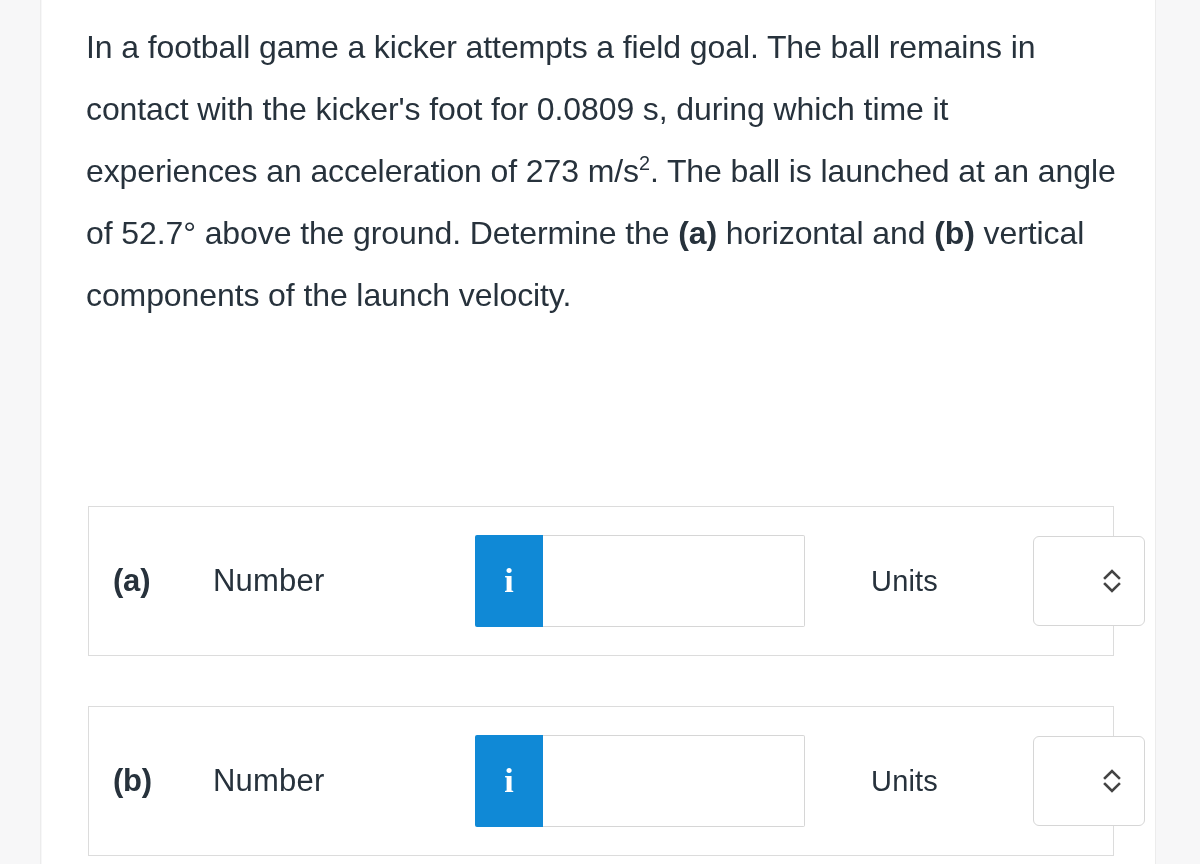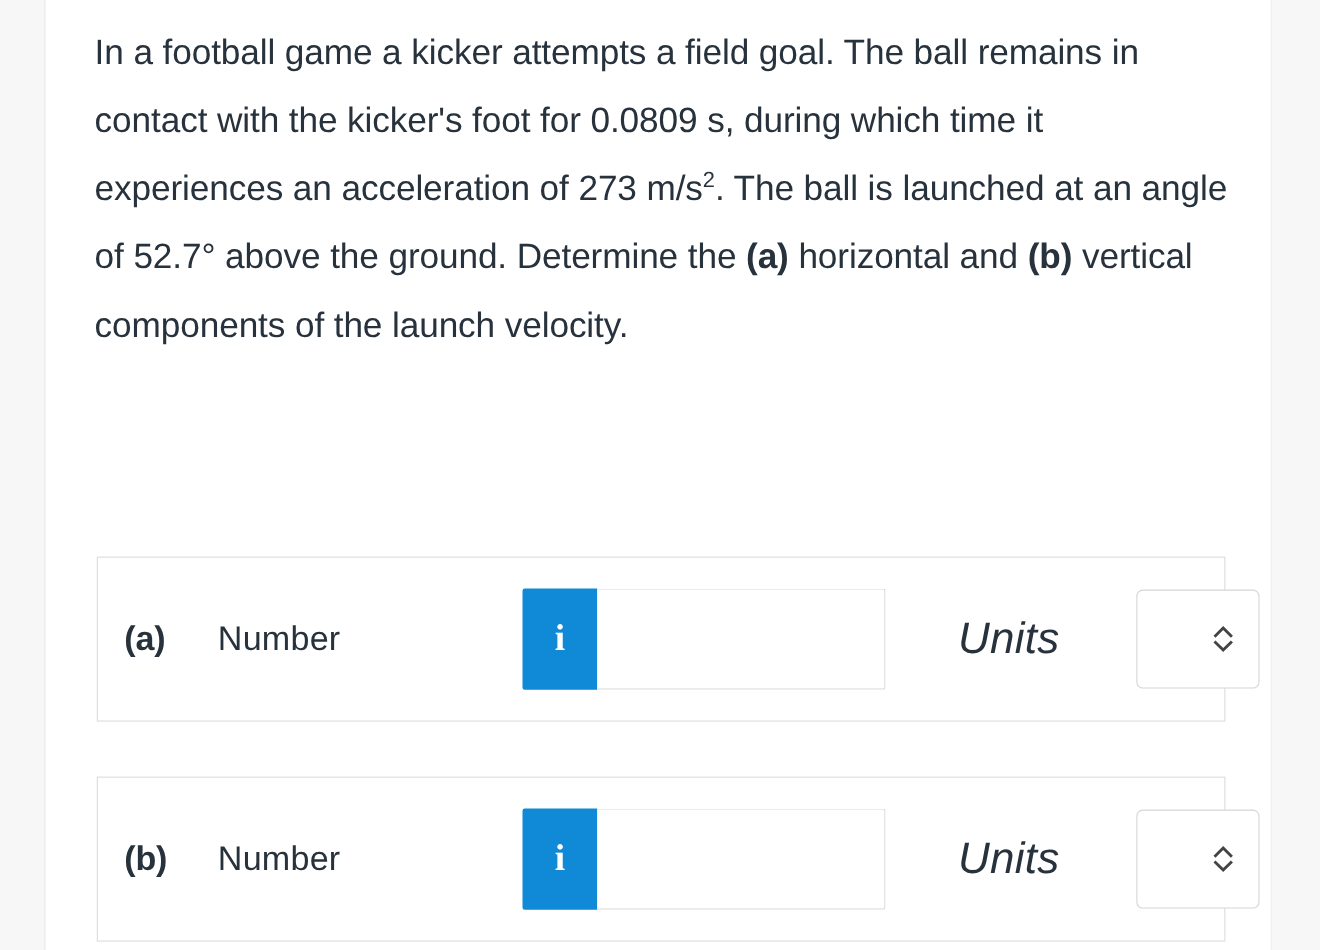--- a/index.html
+++ b/index.html
@@ -83,21 +83,21 @@
     top: 50%;
     transform: translateY(-50%);
     font-size: 31px;
     font-weight: 700;
     color: #27323c;
     letter-spacing: -0.2px;
   }
 
   .number-label {
     position: absolute;
-    left: 109px;
+    left: 124px;
     top: 50%;
     transform: translateY(-50%);
     font-size: 31px;
     font-weight: 400;
     color: #27323c;
     letter-spacing: 0.2px;
     text-align: center;
   }
 
   
@@ -144,25 +144,24 @@
     color: #27323c;
     padding: 0 10px;
     border-radius: 0 2px 2px 0;
   }
 
   .units-label {
     position: absolute;
     left: 782px;
     top: 50%;
     transform: translateY(-50%);
-    font-size: 40px;
+    font-size: 29px;
     font-weight: 400;
     color: #27323c;
     letter-spacing: 0.2px;
-    font-style: italic;
   }
 
   .units-select {
     position: absolute;
     left: 944px;
     top: 50%;
     transform: translateY(-50%);
     width: 112px;
     height: 90px;
     box-sizing: border-box;

